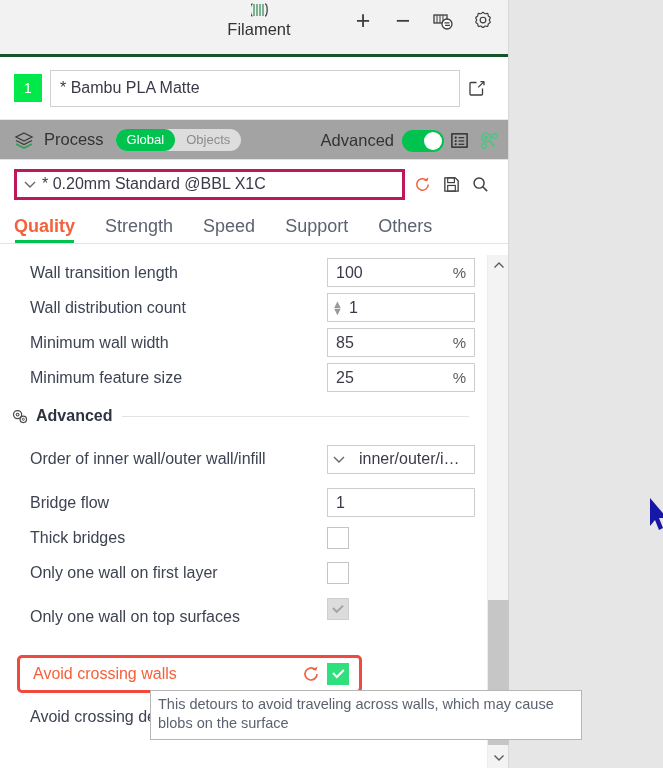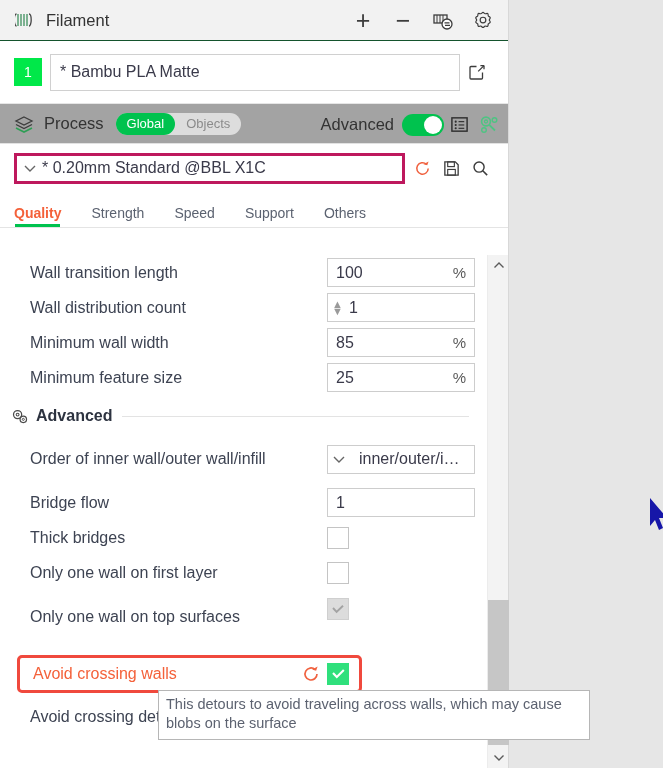--- a/index.html
+++ b/index.html
@@ -21,24 +21,24 @@
     position: absolute;
     left: 0; top: 0;
     width: 509px; height: 768px;
     background: #ffffff;
     border-right: 1px solid #d8d8d8;
   }
 
   
   .fil-bar {
     position: relative;
-    height: 41px;
+    height: 57px;
     background: #f2f2f2;
-    border-bottom: 1px solid #14532d;
-    display: flex; align-items: center;
+    border-bottom: 3px solid #14532d;
+    display: flex; align-items: center; flex-direction: column;
   }
   .fil-icon {
     margin-left: 14px; width: 22px; height: 20px;
     display: flex; align-items: center; justify-content: center;
   }
   .fil-title {
     margin-left: 10px;
     font-size: 16.5px; color: #333333;
   }
   .fil-actions {
@@ -146,21 +146,21 @@
   .preset-icons { display: flex; align-items: center; gap: 2px; margin-left: 4px; }
 
   
   .tabs {
     height: 36px;
     display: flex; align-items: flex-end;
     padding: 0 14px;
     border-bottom: 1px solid #e4e4e4;
   }
   .tab {
-    font-size: 14px;
+    font-size: 18px;
     color: #5b6270;
     padding: 0 0 6px 0;
     margin-right: 30px;
     position: relative;
     cursor: pointer;
   }
   .tab.active { color: #f4613a; font-weight: bold; }
   .tab.active::after {
     content: ""; position: absolute;
     left: 1px; right: 1px; bottom: 0;
@@ -241,21 +241,21 @@
     background: #ffffff;
     display: flex; align-items: center;
     padding: 0 10px 0 13px;
   }
   .hl-wrap .lbl { flex: 1; font-size: 16px; color: #f4613a; }
   .hl-ctl { display: flex; align-items: center; gap: 6px; }
 
   
   .tooltip {
     position: absolute;
-    left: 158px; top: 690px;
+    left: 150px; top: 690px;
     width: 432px;
     background: #ffffff;
     border: 1px solid #b6b6b6;
     padding: 4px 7px 6px 7px;
     font-size: 14.5px;
     color: #5c6270;
     line-height: 1.32;
     z-index: 40;
   }
 

